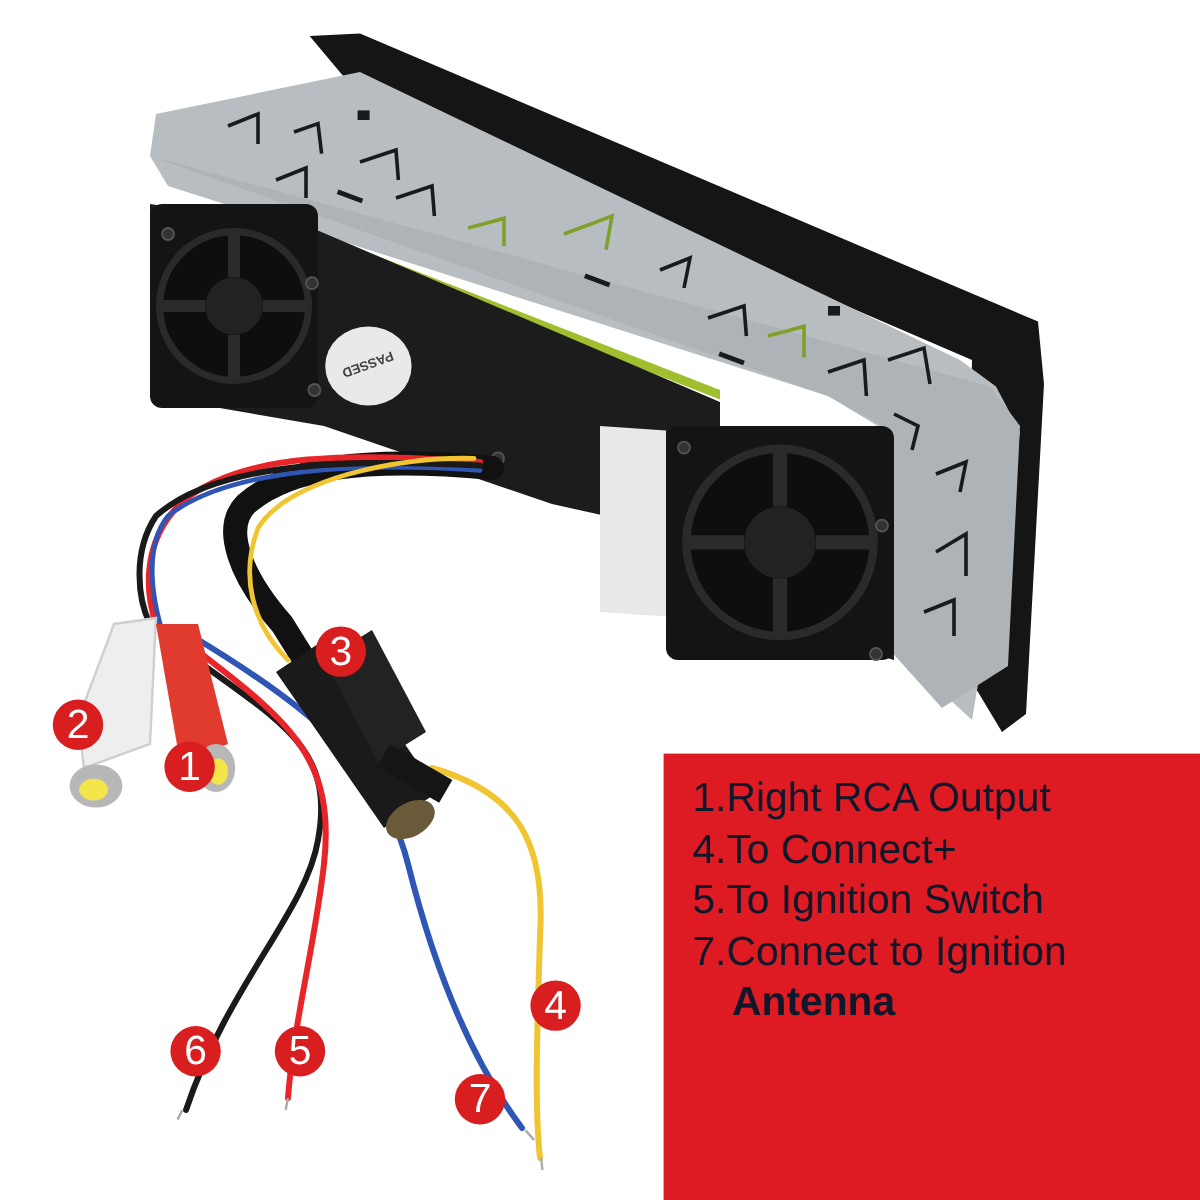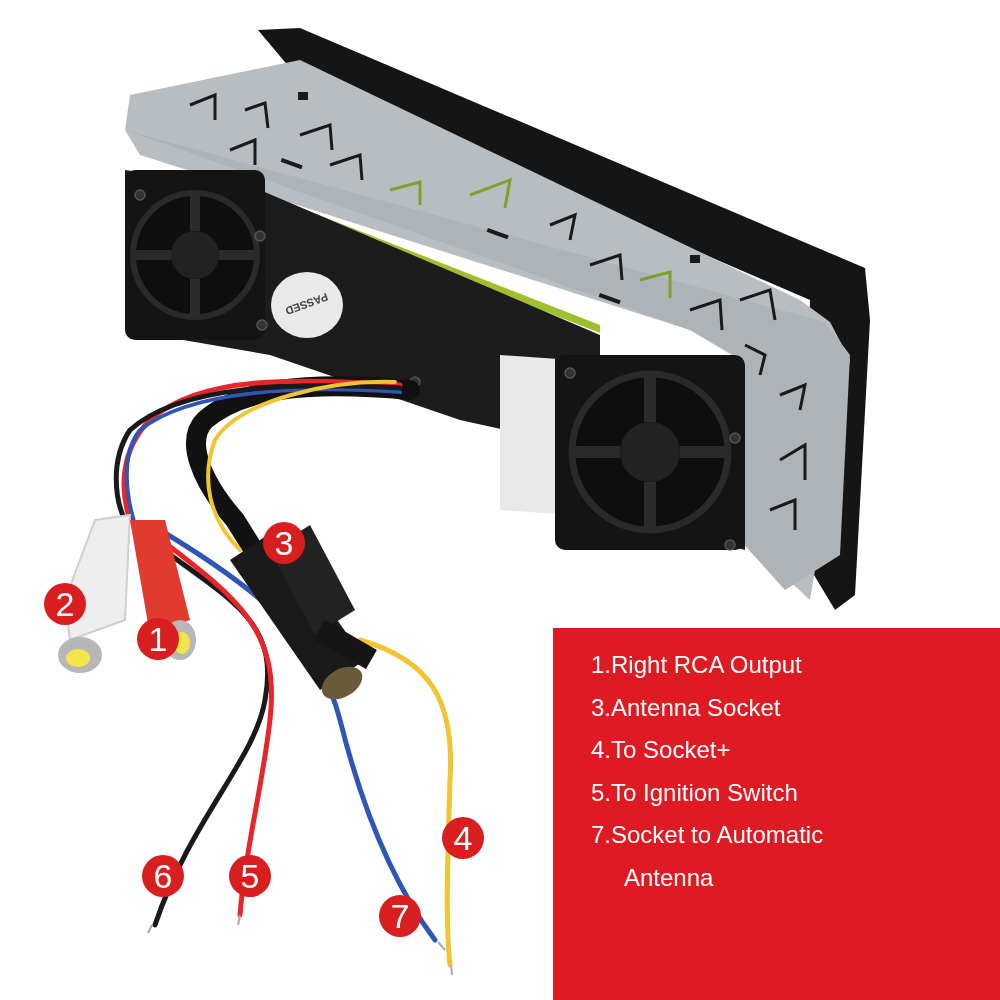--- a/index.html
+++ b/index.html
@@ -2,22 +2,22 @@
 <html><head>
 <meta charset="utf-8">
 <style>
   html, body { margin:0; padding:0; }
   body { width:1000px; height:1000px; background:#ffffff; position:relative; overflow:hidden; font-family:"Liberation Sans", sans-serif; }
   #photo { position:absolute; left:0; top:0; width:1000px; height:1000px; }
   .marker { position:absolute; width:42px; height:42px; border-radius:50%; background:#d81e1e; color:#fff;
             font-family:"Liberation Sans", sans-serif; font-size:34px; line-height:42px; text-align:center; }
   #legend { position:absolute; left:553px; top:628px; width:447px; height:372px; background:#de1b22; }
   #legend ol { list-style:none; margin:0; padding:0; position:absolute; left:24px; top:16px; }
-  #legend li { color:#ffffff; font-size:24px; line-height:42.5px; white-space:nowrap; font-family:"Liberation Sans", sans-serif;margin-left:14px; }
-  #legend li .cont { display:block; padding-left:33px; }
+  #legend li { color:#0f172a; font-size:34px; line-height:42.5px; white-space:nowrap; font-family:"Liberation Sans", sans-serif; }
+  #legend li .cont { display:block; padding-left:33px;font-weight:bold; }
 </style>
 </head>
 <body>
 
 <svg id="photo" viewBox="0 0 1000 1000" xmlns="http://www.w3.org/2000/svg">
 
   <g>
     <polygon points="258,30 300,28 865,268 870,320 855,595 835,610 805,560 810,300 300,80" fill="#151515"></polygon>
   </g>
 
@@ -142,18 +142,17 @@
 <div class="marker" style="left:44px;top:583px;">2</div>
 <div class="marker" style="left:263px;top:522px;">3</div>
 <div class="marker" style="left:442px;top:817px;">4</div>
 <div class="marker" style="left:229px;top:855px;">5</div>
 <div class="marker" style="left:142px;top:855px;">6</div>
 <div class="marker" style="left:379px;top:895px;">7</div>
 
 <div id="legend">
   <ol>
     <li><span>1.</span><span>Right RCA Output</span></li>
-    <li><span>3.</span><span>Antenna Socket</span></li>
-    <li><span>4.</span><span>To Socket+</span></li>
+    <li><span>4.</span><span>To Connect+</span></li>
     <li><span>5.</span><span>To Ignition Switch</span></li>
-    <li><span>7.</span><span>Socket to Automatic</span><span class="cont">Antenna</span></li>
+    <li><span>7.</span><span>Connect to Ignition</span><span class="cont">Antenna</span></li>
   </ol>
 </div>
 
 </body></html>

